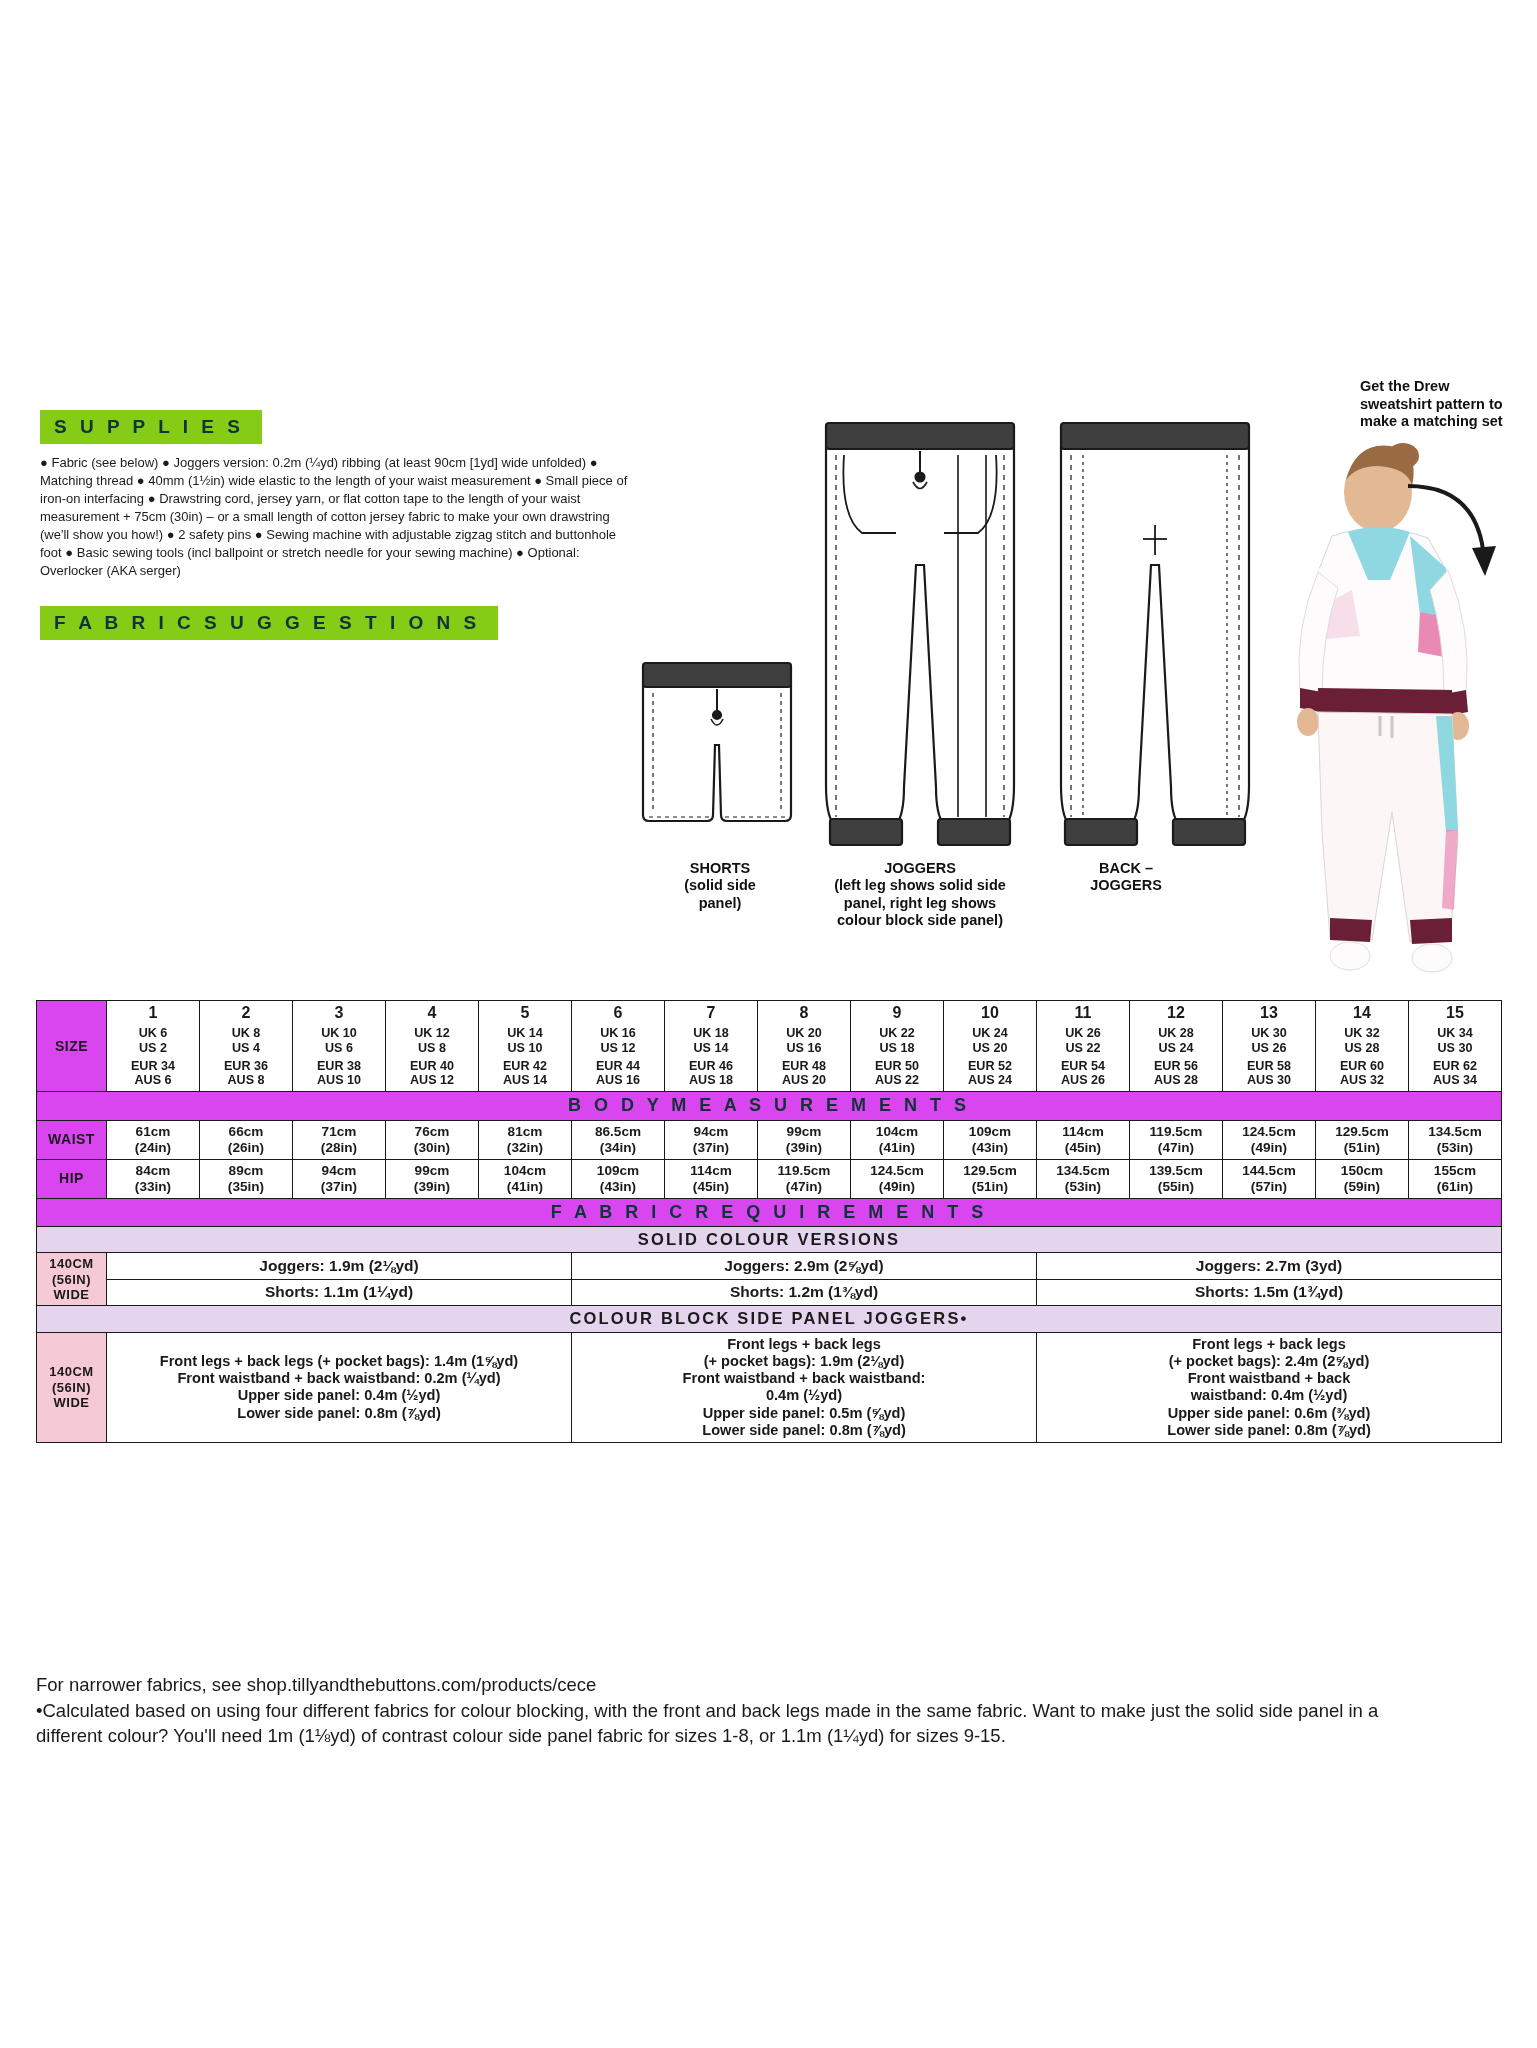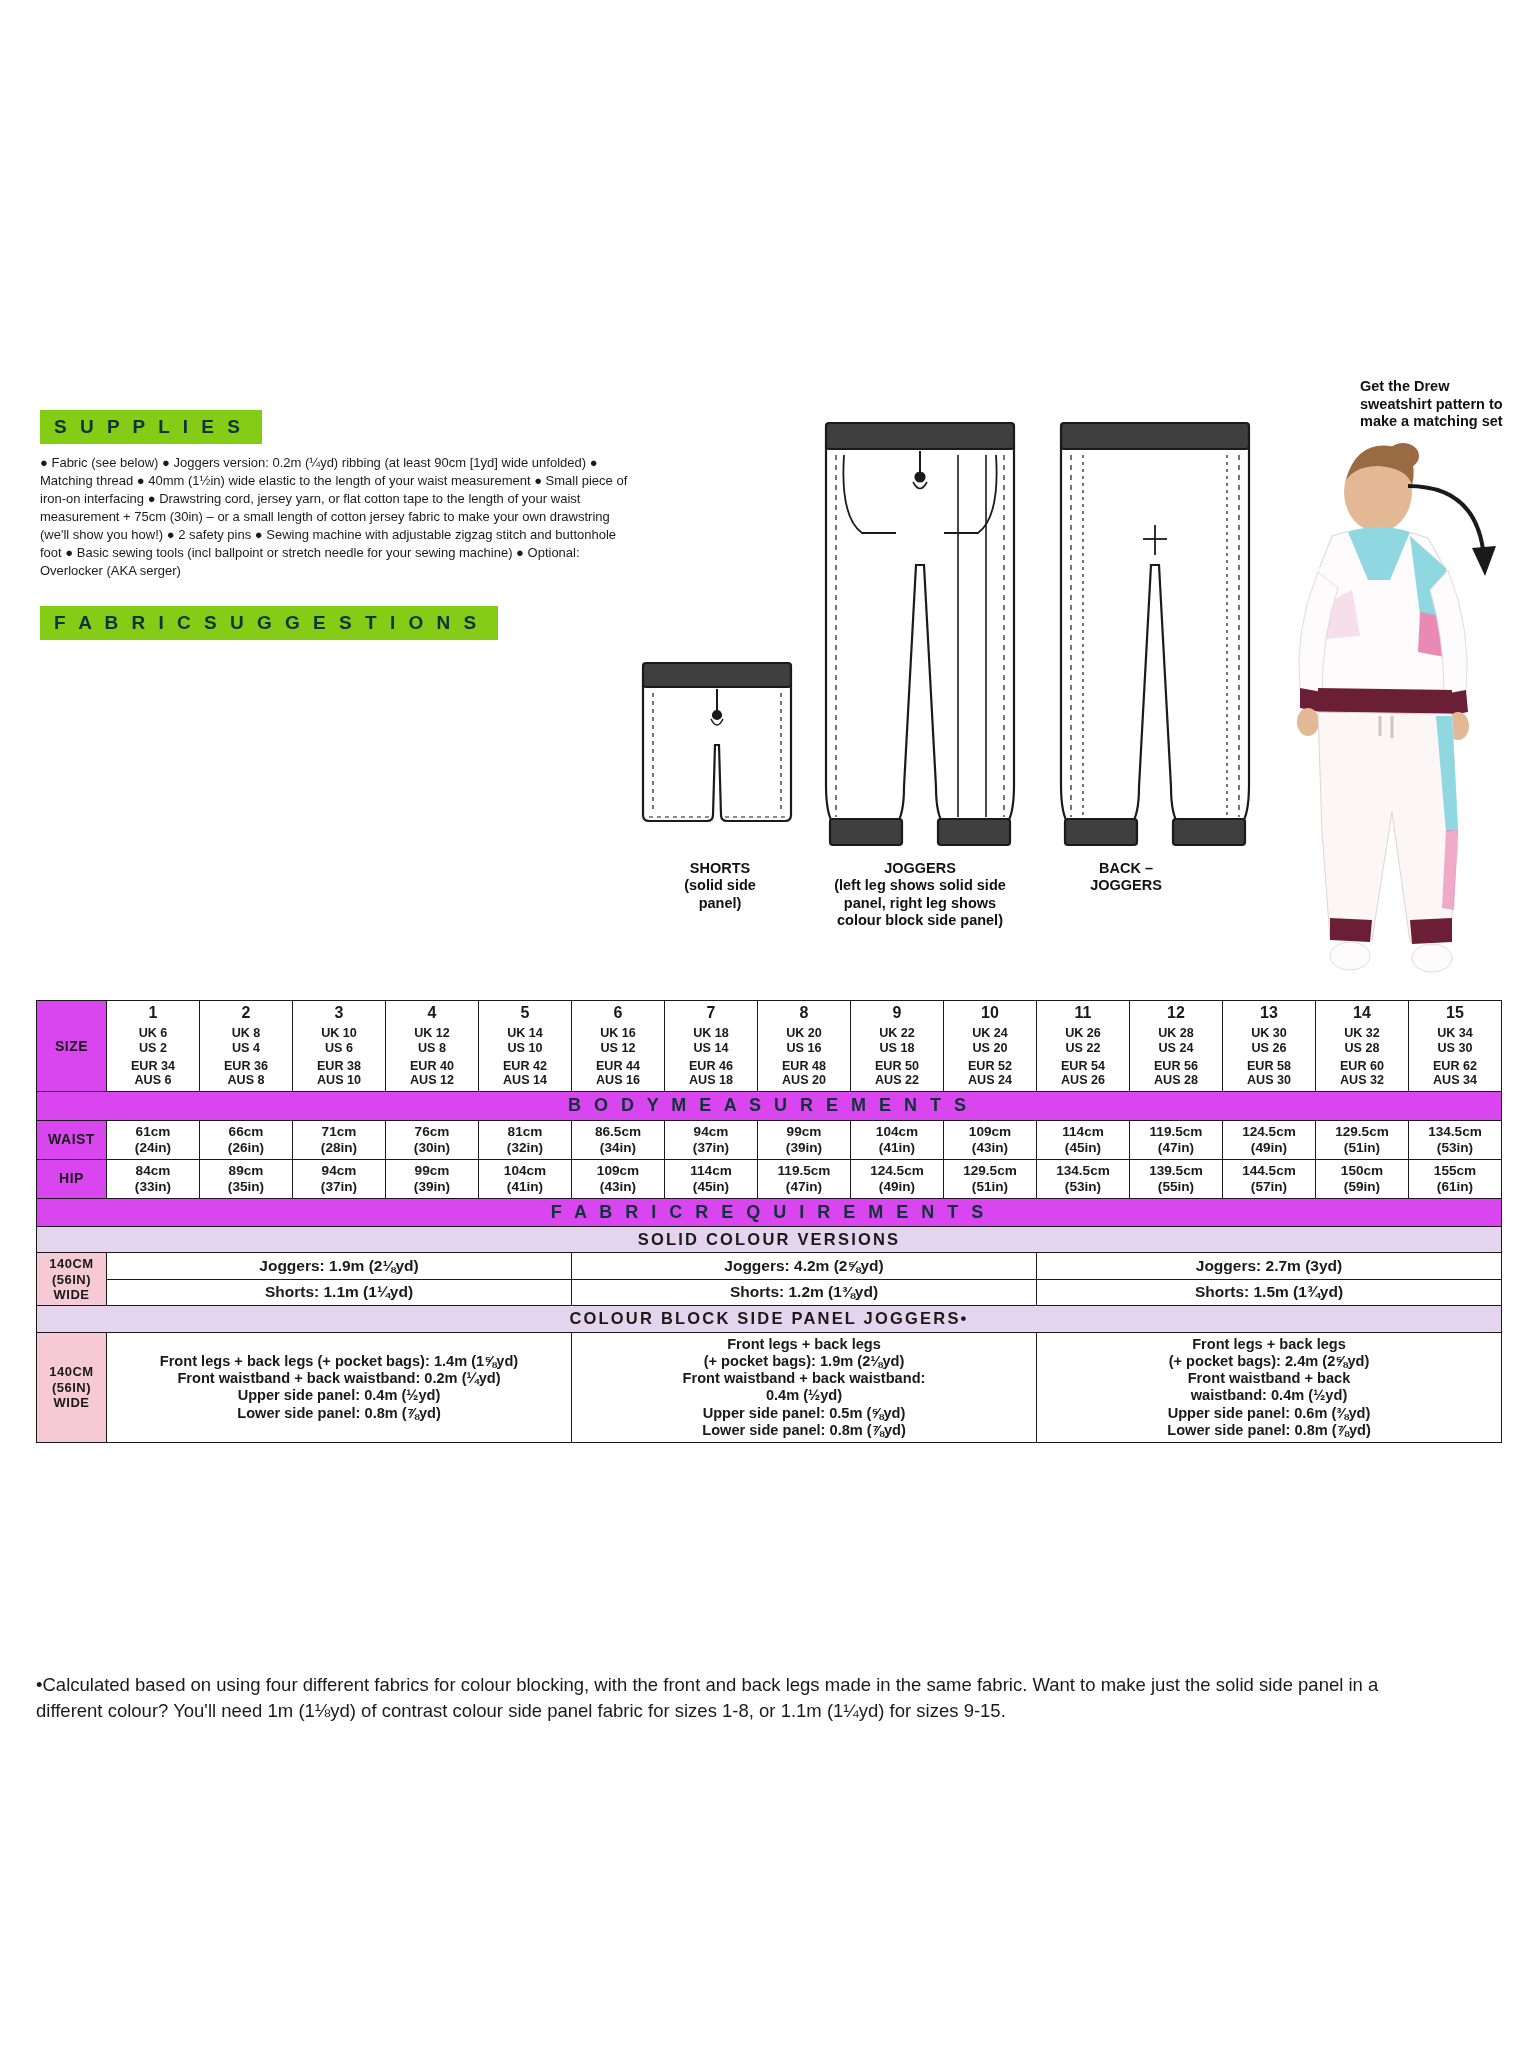--- a/index.html
+++ b/index.html
@@ -411,37 +411,38 @@
         </tr>
         <tr>
           <td class="band" colspan="16">F A B R I C   R E Q U I R E M E N T S</td>
         </tr>
         <tr>
           <td class="band-lilac" colspan="16">SOLID COLOUR VERSIONS</td>
         </tr>
         <tr>
           <td class="lbl-pink" rowspan="2">140CM<br>(56IN)<br>WIDE</td>
           <td class="fabreq" colspan="5">Joggers: 1.9m (2⅛yd)</td>
-          <td class="fabreq" colspan="5">Joggers: 4.2m (2⅝yd)</td>
+          <td class="fabreq" colspan="5">Joggers: 2.9m (2⅝yd)</td>
           <td class="fabreq" colspan="5">Joggers: 2.7m (3yd)</td>
         </tr>
         <tr>
           <td class="fabreq" colspan="5">Shorts: 1.1m (1¼yd)</td>
           <td class="fabreq" colspan="5">Shorts: 1.2m (1⅜yd)</td>
           <td class="fabreq" colspan="5">Shorts: 1.5m (1¾yd)</td>
         </tr>
         <tr>
           <td class="band-lilac" colspan="16">COLOUR BLOCK SIDE PANEL JOGGERS•</td>
         </tr>
         <tr>
           <td class="lbl-pink">140CM<br>(56IN)<br>WIDE</td>
           <td class="fabreq-blk" colspan="5">Front legs + back legs (+ pocket bags): 1.4m (1⅝yd)<br>Front waistband + back waistband: 0.2m (¼yd)<br>Upper side panel: 0.4m (½yd)<br>Lower side panel: 0.8m (⅞yd)</td>
           <td class="fabreq-blk" colspan="5">Front legs + back legs<br>(+ pocket bags): 1.9m (2⅛yd)<br>Front waistband + back waistband:<br>0.4m (½yd)<br>Upper side panel: 0.5m (⅝yd)<br>Lower side panel: 0.8m (⅞yd)</td>
           <td class="fabreq-blk" colspan="5">Front legs + back legs<br>(+ pocket bags): 2.4m (2⅝yd)<br>Front waistband + back<br>waistband: 0.4m (½yd)<br>Upper side panel: 0.6m (⅜yd)<br>Lower side panel: 0.8m (⅞yd)</td>
         </tr>
       </tbody>
   </table>
 
   <div class="footer">
+    <div>For narrower fabrics, see shop.tillyandthebuttons.com/products/cece</div>
     <div>•Calculated based on using four different fabrics for colour blocking, with the front and back legs made in the same fabric. Want to make just the solid side panel in a different colour? You'll need 1m (1⅛yd) of contrast colour side panel fabric for sizes 1-8, or 1.1m (1¼yd) for sizes 9-15.</div>
   </div>
 
 </div>
 
 </body></html>

